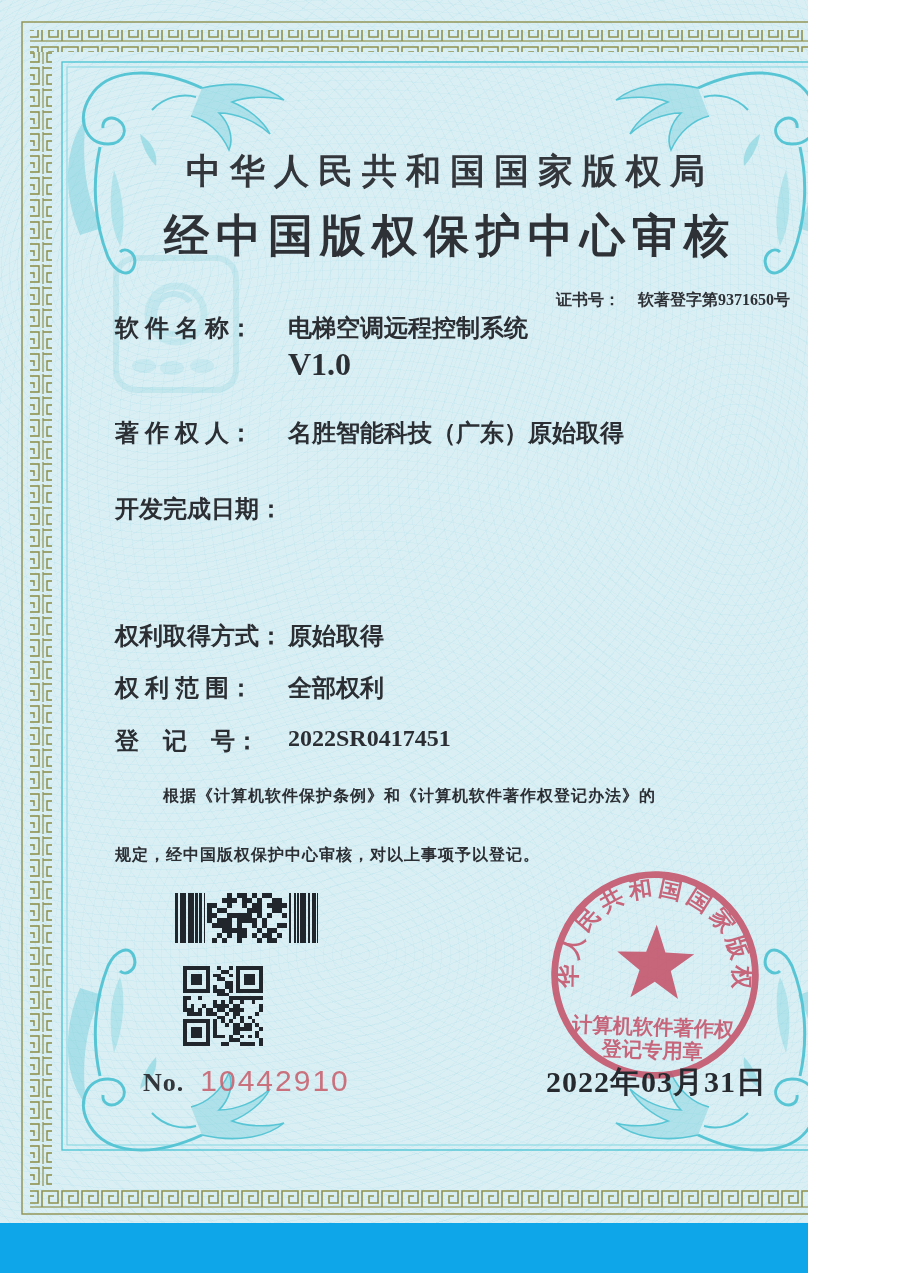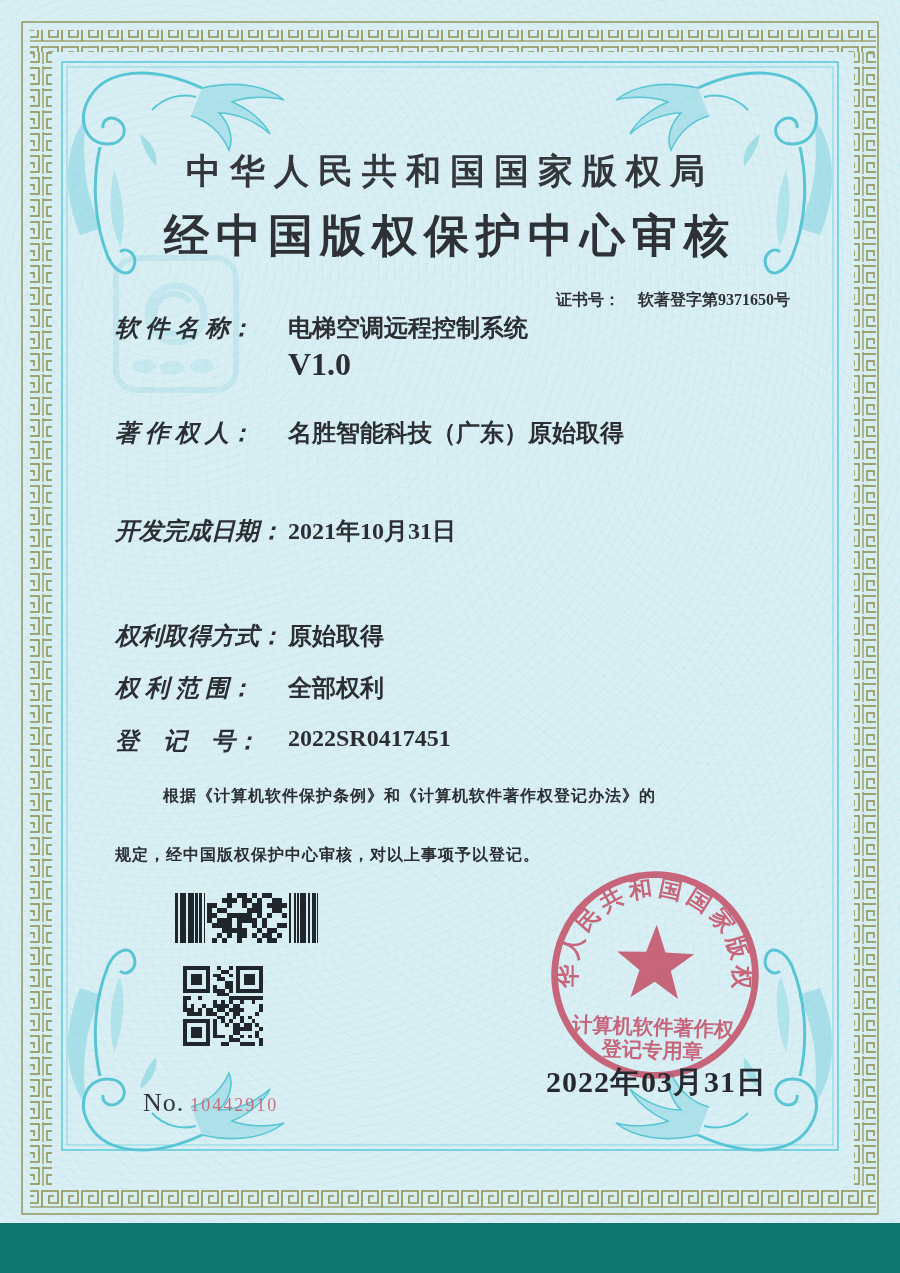--- a/index.html
+++ b/index.html
@@ -1,41 +1,41 @@
 <!DOCTYPE html>
 <html><head>
 <meta charset="utf-8">
 <style>
   html,body{margin:0;padding:0;background:#ffffff;}
-  #stage{position:relative;width:900px;height:1273px;background:#0f766e;overflow:hidden;
+  #stage{position:relative;width:808px;height:1273px;background:#0ea5e9;overflow:hidden;
          font-family:"Liberation Serif","DejaVu Serif",serif;}
   #paper{position:absolute;left:0;top:0;width:900px;height:1223px;
          background:
            repeating-radial-gradient(circle at 18% 22%, rgba(126,204,219,0.10) 0 1px, rgba(255,255,255,0) 1px 8px),
            repeating-radial-gradient(circle at 82% 38%, rgba(126,204,219,0.09) 0 1px, rgba(255,255,255,0) 1px 10px),
            repeating-radial-gradient(circle at 40% 78%, rgba(126,204,219,0.08) 0 1px, rgba(255,255,255,0) 1px 9px),
            linear-gradient(#d9eff4,#d9eff4);}
   .abs{position:absolute;}
   svg{display:block;}
   
   .authority{left:0;top:148px;width:900px;text-align:center;font-size:35px;font-weight:700;
              letter-spacing:9px;color:#33363b;}
   .cert-title{left:0;top:206px;width:900px;text-align:center;font-size:45px;font-weight:700;
               letter-spacing:7px;color:#2e3136;}
   .certno-line{left:430px;top:272px;width:360px;text-align:right;font-size:16px;font-weight:700;
                color:#2e3136;white-space:pre;}
   .certno-line .gap{display:inline-block;width:18px;}
   .field-row{left:115px;width:700px;display:flex;font-size:24px;font-weight:700;color:#2b2e33;}
-  .flabel{display:inline-block;width:173px;white-space:pre;font-style:italic;}
+  .flabel{display:inline-block;width:173px;white-space:pre;}
   .fvalue{display:inline-block;white-space:pre;}
   .version-line{left:288px;font-size:32px;font-weight:700;color:#2b2e33;}
   .stmt{font-size:16px;font-weight:700;color:#2b2e33;letter-spacing:1px;white-space:pre;}
   .serial-line{left:143px;top:1064px;font-size:26px;color:#33363b;display:flex;align-items:baseline;}
-  .serial-label{font-weight:400;letter-spacing:1px;margin-top:24px;}
-  .serial-number{margin-left:6px;font-family:Liberation Serif, serif;font-size:18px;
+  .serial-label{font-weight:700;letter-spacing:1px;}
+  .serial-number{margin-left:16px;font-family:Liberation Sans, sans-serif;font-size:30px;
                  color:#c9606e;letter-spacing:2px;opacity:.88;}
   .issue-date{left:546px;top:1062px;font-size:30px;font-weight:700;color:#26292e;letter-spacing:1px;}
   .watermark{left:110px;top:252px;opacity:.5;}
 </style>
 </head>
 <body>
 
 <div id="stage">
   <div id="paper">
 
@@ -95,23 +95,22 @@
       <span class="flabel">软 件 名 称：</span>
       <span class="fvalue">电梯空调远程控制系统</span>
     </div>
     <div class="abs version-line" style="top:346px">V1.0</div>
 
     <div class="abs field-row" style="top:417px">
       <span class="flabel">著 作 权 人：</span>
       <span class="fvalue">名胜智能科技（广东）原始取得</span>
     </div>
 
-    <div class="abs field-row" style="top:515px">
+    <div class="abs field-row" style="top:493px">
       <span class="flabel">开发完成日期：</span>
-      <span class="fvalue">2021年10月31日</span>
     </div>
 
 
     <div class="abs field-row" style="top:620px">
       <span class="flabel">权利取得方式：</span>
       <span class="fvalue">原始取得</span>
     </div>
 
     <div class="abs field-row" style="top:672px">
       <span class="flabel">权 利 范 围：</span>

